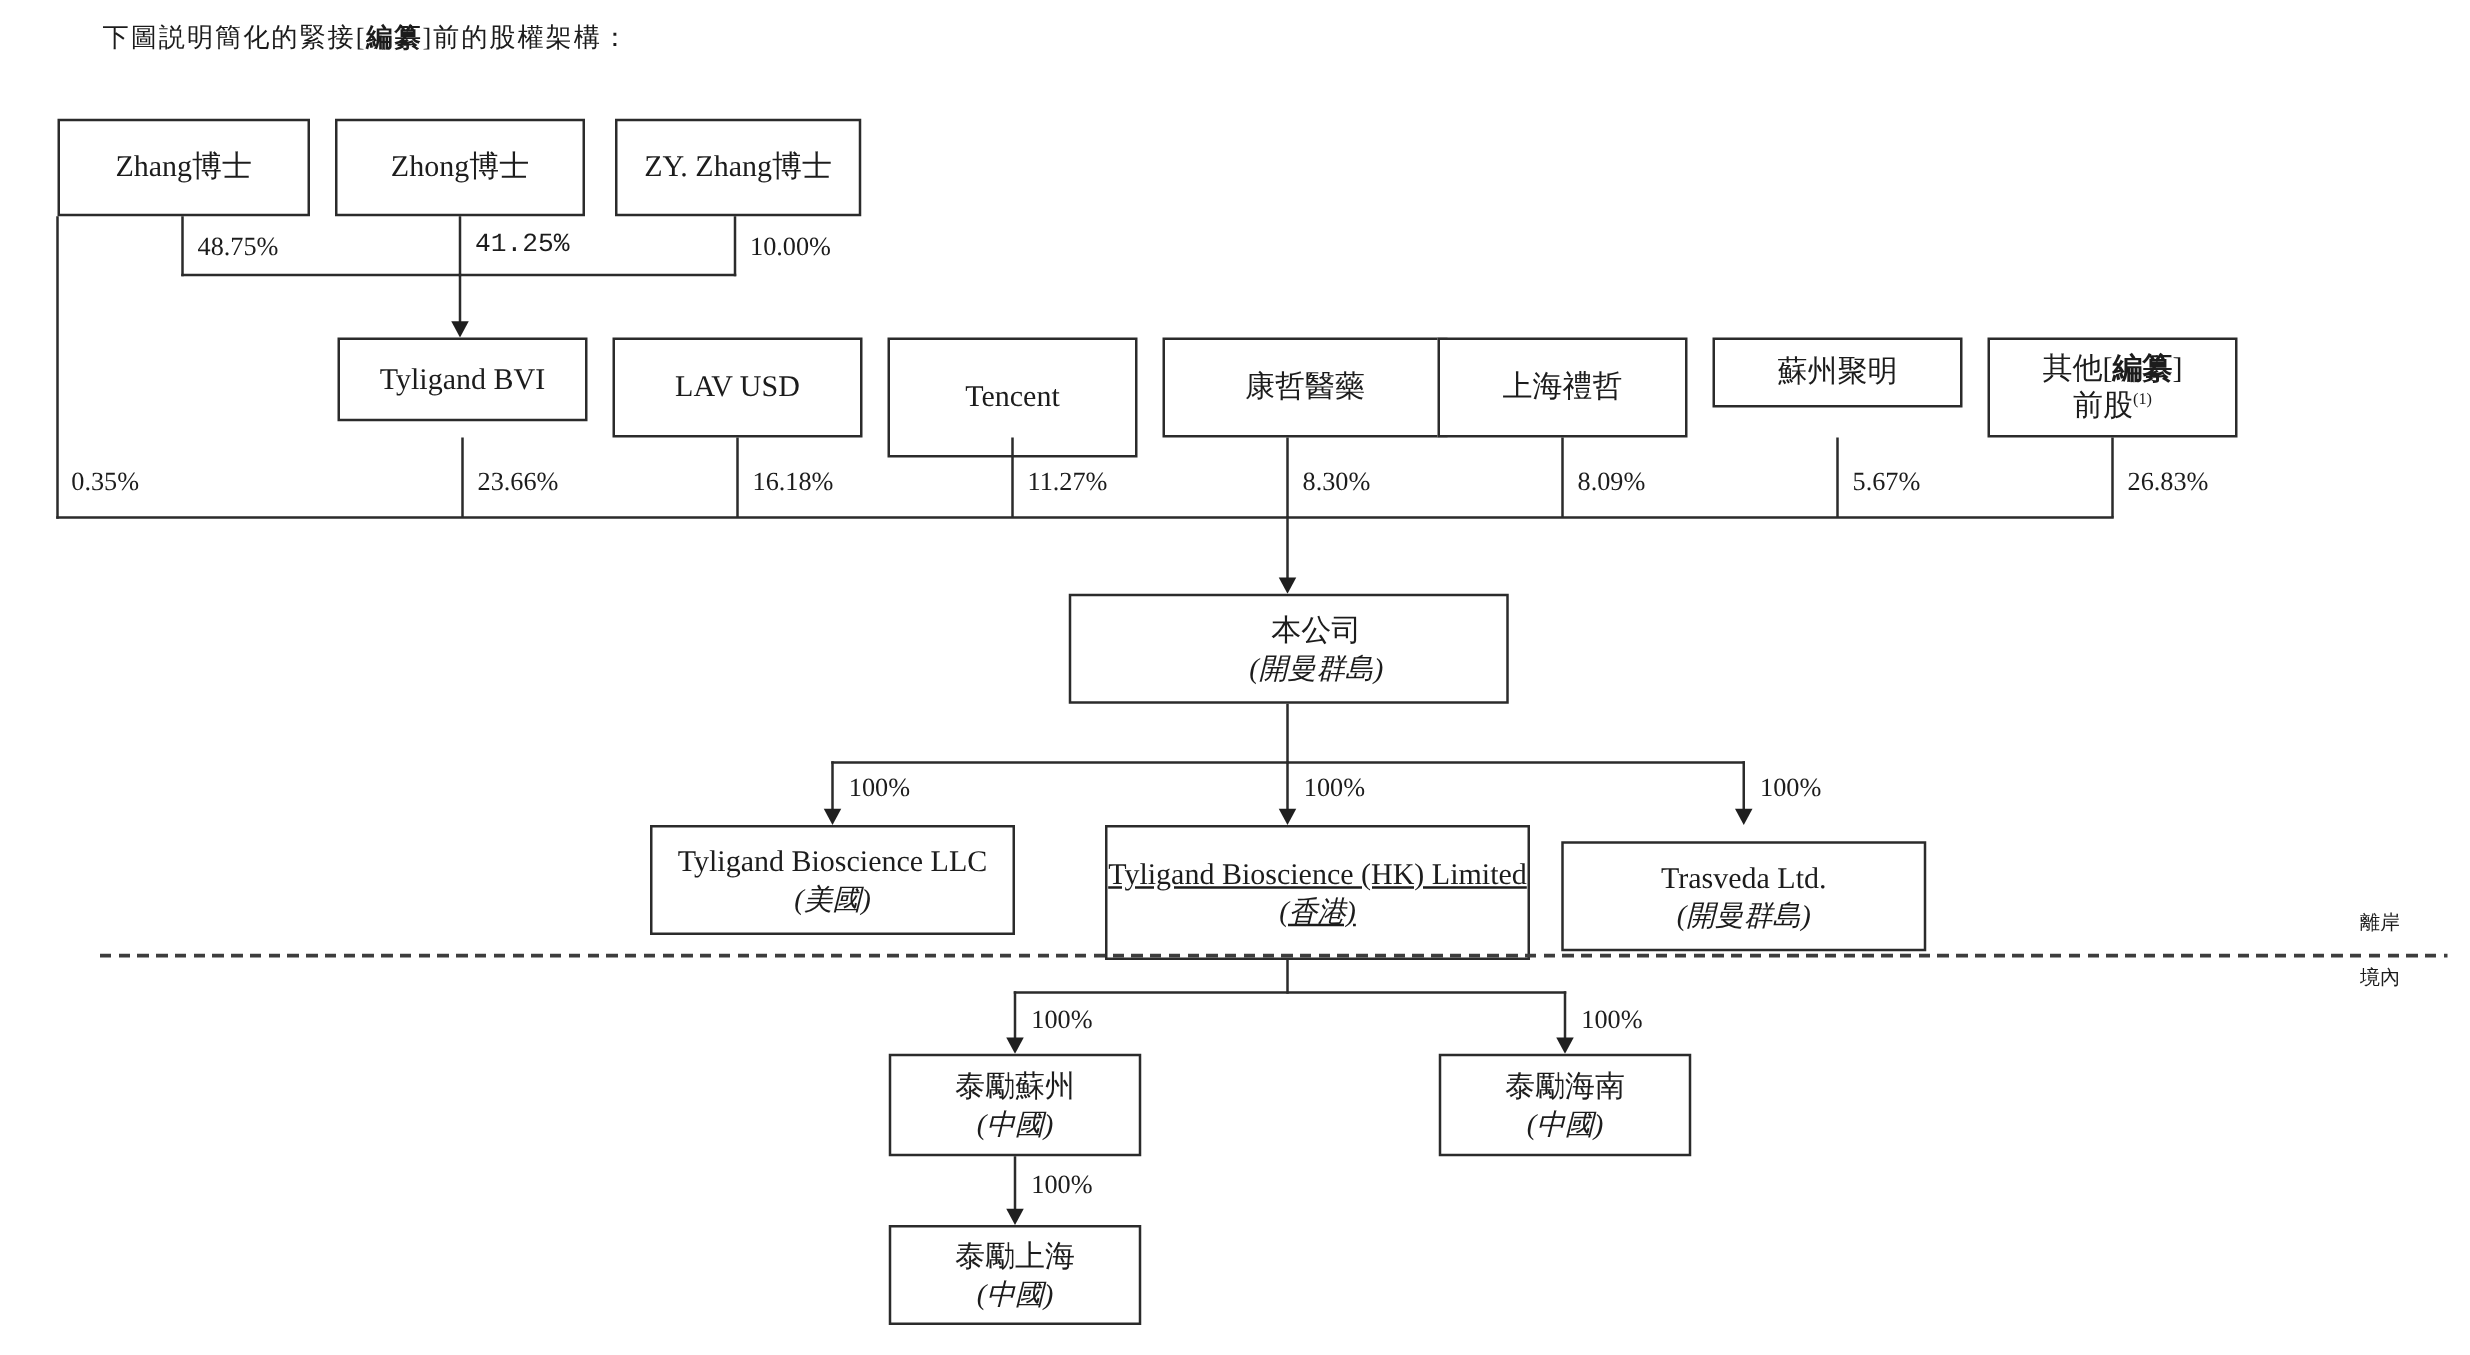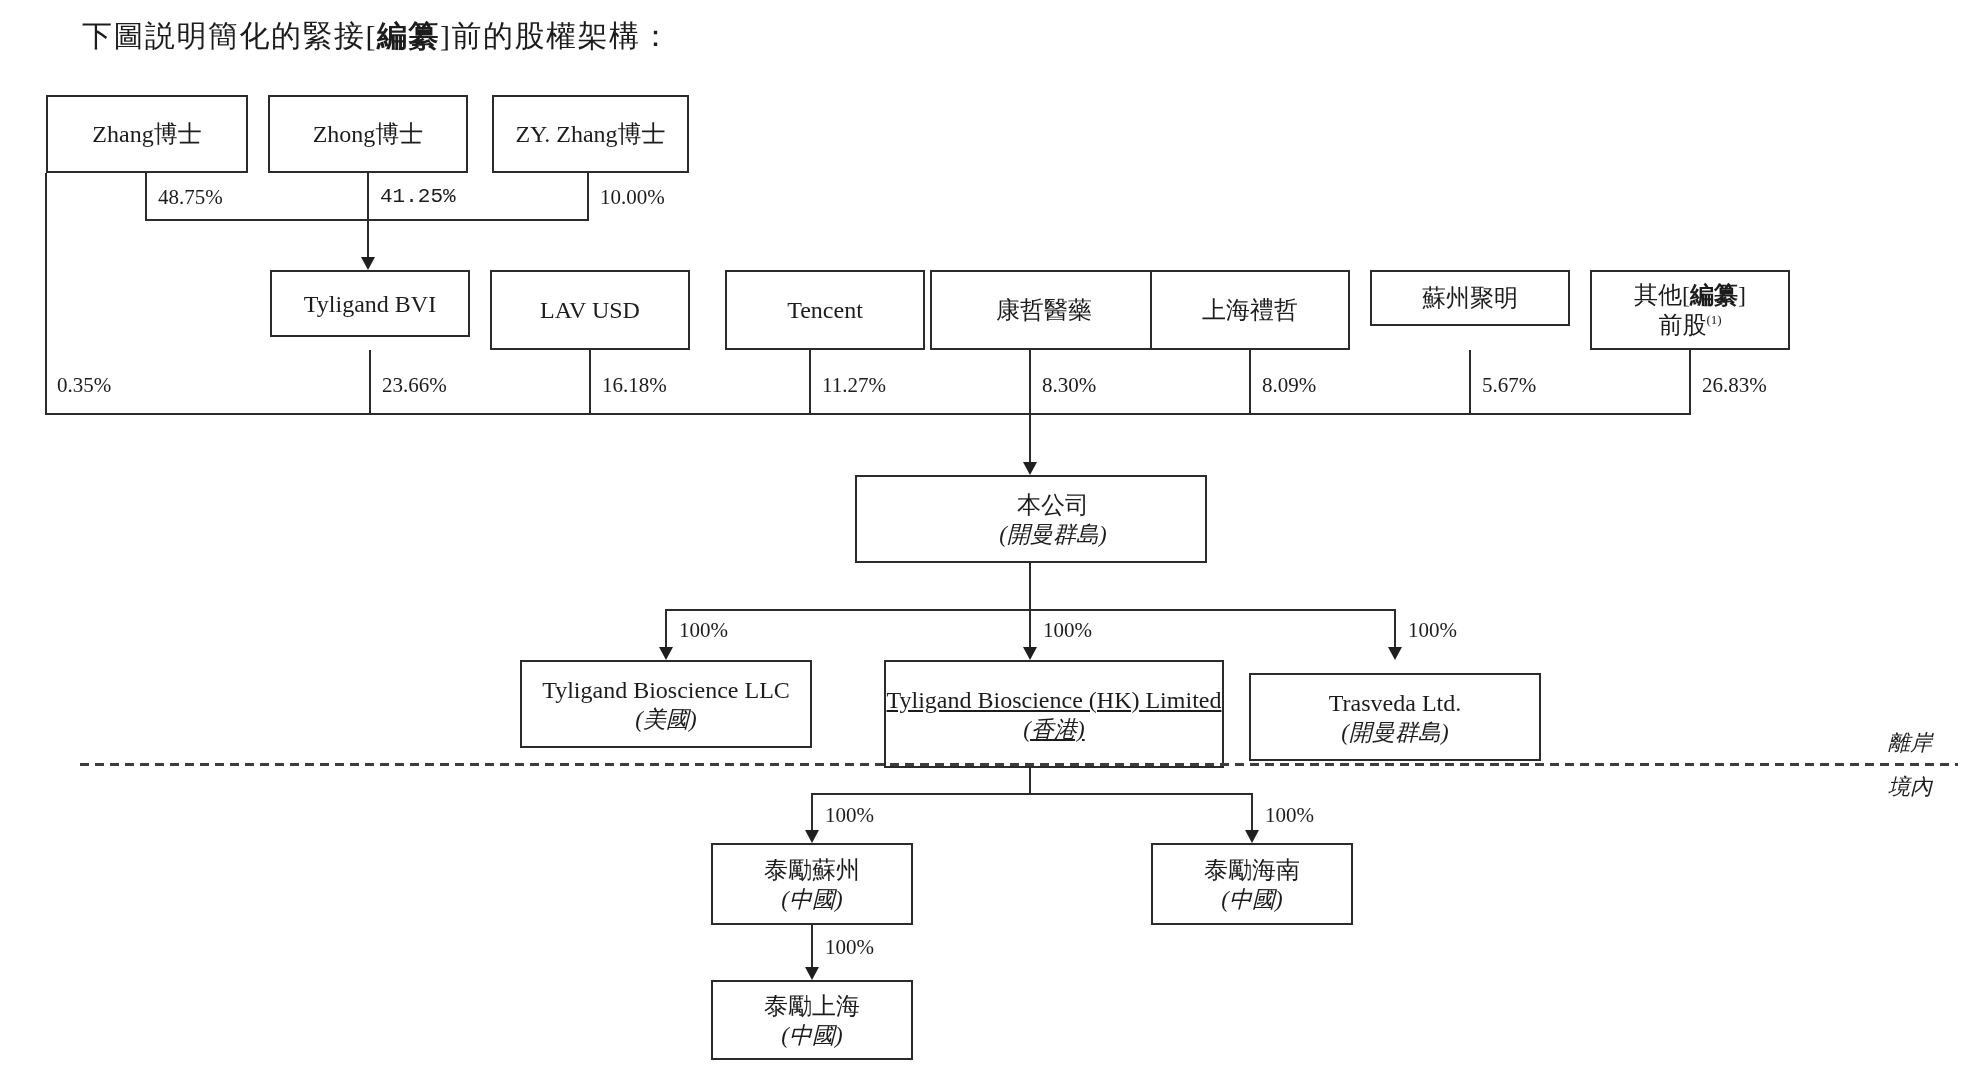--- a/index.html
+++ b/index.html
@@ -1,39 +1,39 @@
 <!DOCTYPE html>
 <html><head>
 <meta charset="utf-8">
 <style>
   html,body{margin:0;padding:0;background:#ffffff;}
   .canvas{
     position:relative;width:1976px;height:1084px;background:#ffffff;
     font-family:"Liberation Serif","DejaVu Serif",serif;color:#1c1c1c;overflow:hidden;
   }
   .title{
-    position:absolute;left:82px;top:16px;font-size:30px;letter-spacing:1.5px;white-space:nowrap;
+    position:absolute;left:82px;top:16px;font-size:21px;letter-spacing:1.5px;white-space:nowrap;
   }
   .b{font-weight:bold;}
   .bx{
     position:absolute;border:2px solid #2b2b2b;background:#ffffff;box-sizing:border-box;
     display:flex;flex-direction:column;align-items:center;justify-content:center;
     text-align:center;font-size:24px;line-height:30px;
   }
   .jur{font-style:italic;font-size:23px;line-height:29px;}
   .supn{font-size:13px;vertical-align:super;line-height:0;}
   .vl{position:absolute;width:2px;background:#2b2b2b;}
   .hl{position:absolute;height:2px;background:#2b2b2b;}
   .ah{position:absolute;width:0;height:0;border-left:7px solid transparent;border-right:7px solid transparent;border-top:13px solid #1f1f1f;}
   .pct{position:absolute;font-size:21px;line-height:26px;white-space:nowrap;}
   .dash{
     position:absolute;left:80px;top:763px;width:1878px;height:3px;
     background:repeating-linear-gradient(90deg,#3d3d3d 0 9px,transparent 9px 15px);
   }
-  .side{position:absolute;font-size:22px;font-style:italic;white-space:nowrap;}
+  .side{position:absolute;font-size:16px;white-space:nowrap;}
 </style>
 </head>
 <body>
 
 <div class="canvas">
 
   <div class="title"><span>下圖説明簡化的緊接[</span><span class="b">編纂</span><span>]前的股權架構：</span></div>
 
   <div class="bx" style="left:46px;top:95px;width:202px;height:78px;">
       <span>Zhang博士</span>
@@ -58,21 +58,21 @@
 
   <div class="vl" style="left:45px;top:173px;height:242px;"></div>
   <div class="pct" style="left:57px;top:372px;">0.35%</div>
 
   <div class="bx" style="left:270px;top:270px;width:200px;height:67px;justify-content:center;">
       <span>Tyligand BVI</span>
     </div>
   <div class="bx" style="left:490px;top:270px;width:200px;height:80px;">
       <span>LAV USD</span>
     </div>
-  <div class="bx" style="left:710px;top:270px;width:200px;height:80px;margin-left:15px;">
+  <div class="bx" style="left:710px;top:270px;width:200px;height:96px;">
       <span>Tencent</span>
     </div>
   <div class="bx" style="left:930px;top:270px;width:228px;height:80px;">
       <span>康哲醫藥</span>
     </div>
   <div class="bx" style="left:1150px;top:270px;width:200px;height:80px;">
       <span>上海禮哲</span>
     </div>
   <div class="bx" style="left:1370px;top:270px;width:200px;height:56px;">
       <span>蘇州聚明</span>

